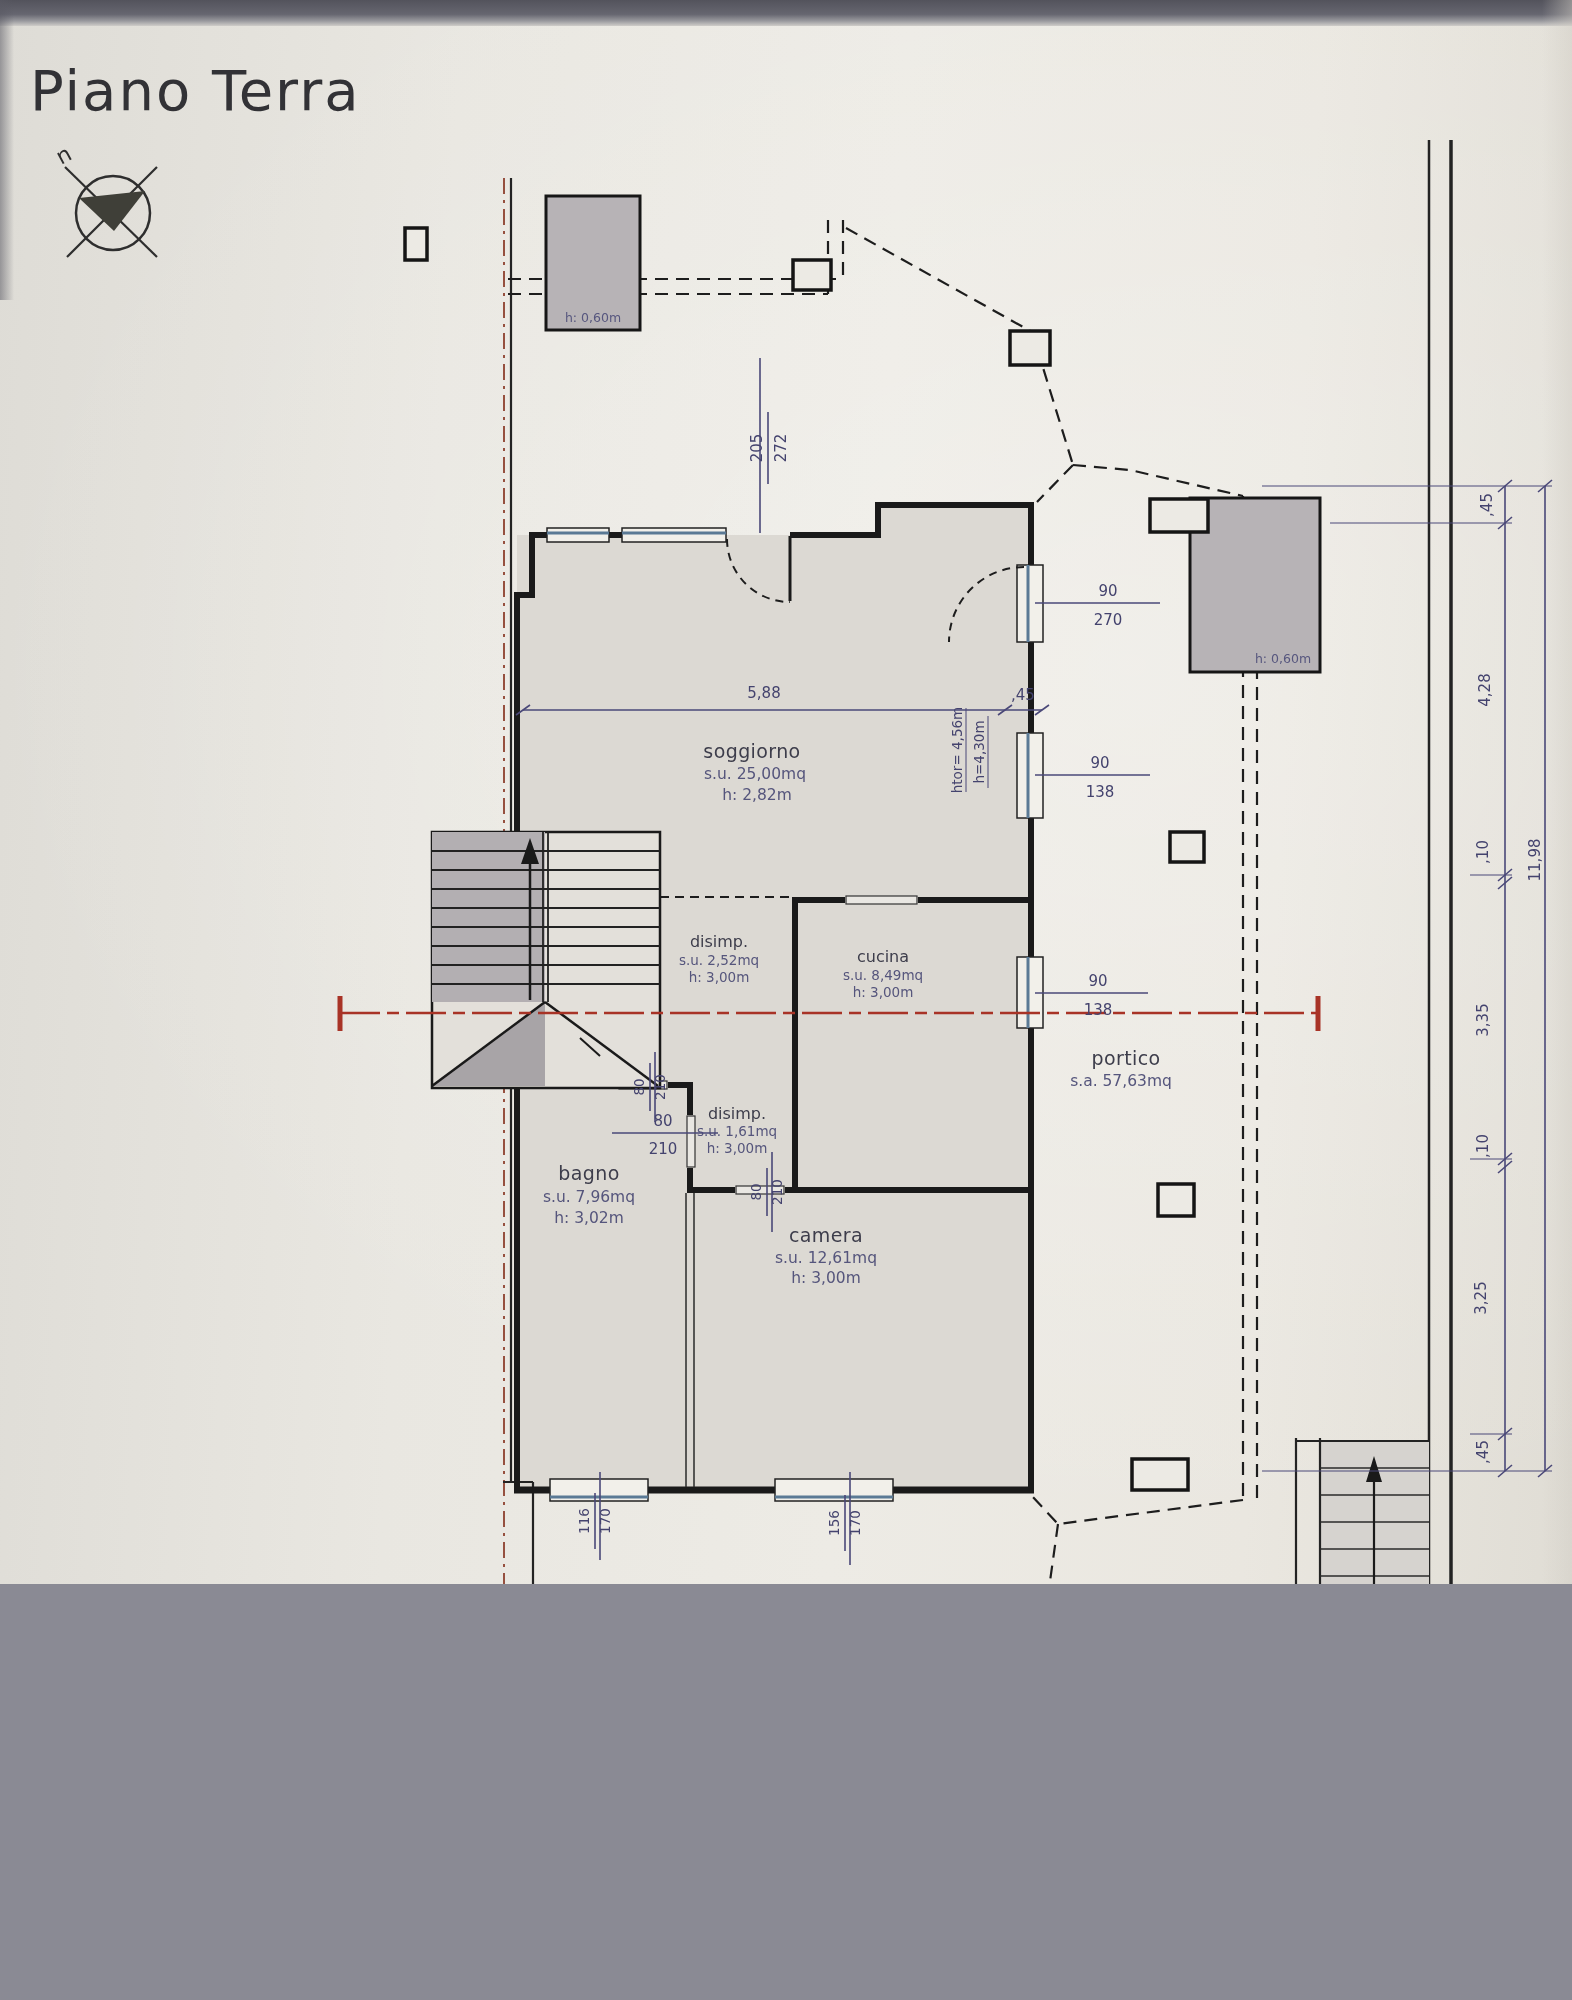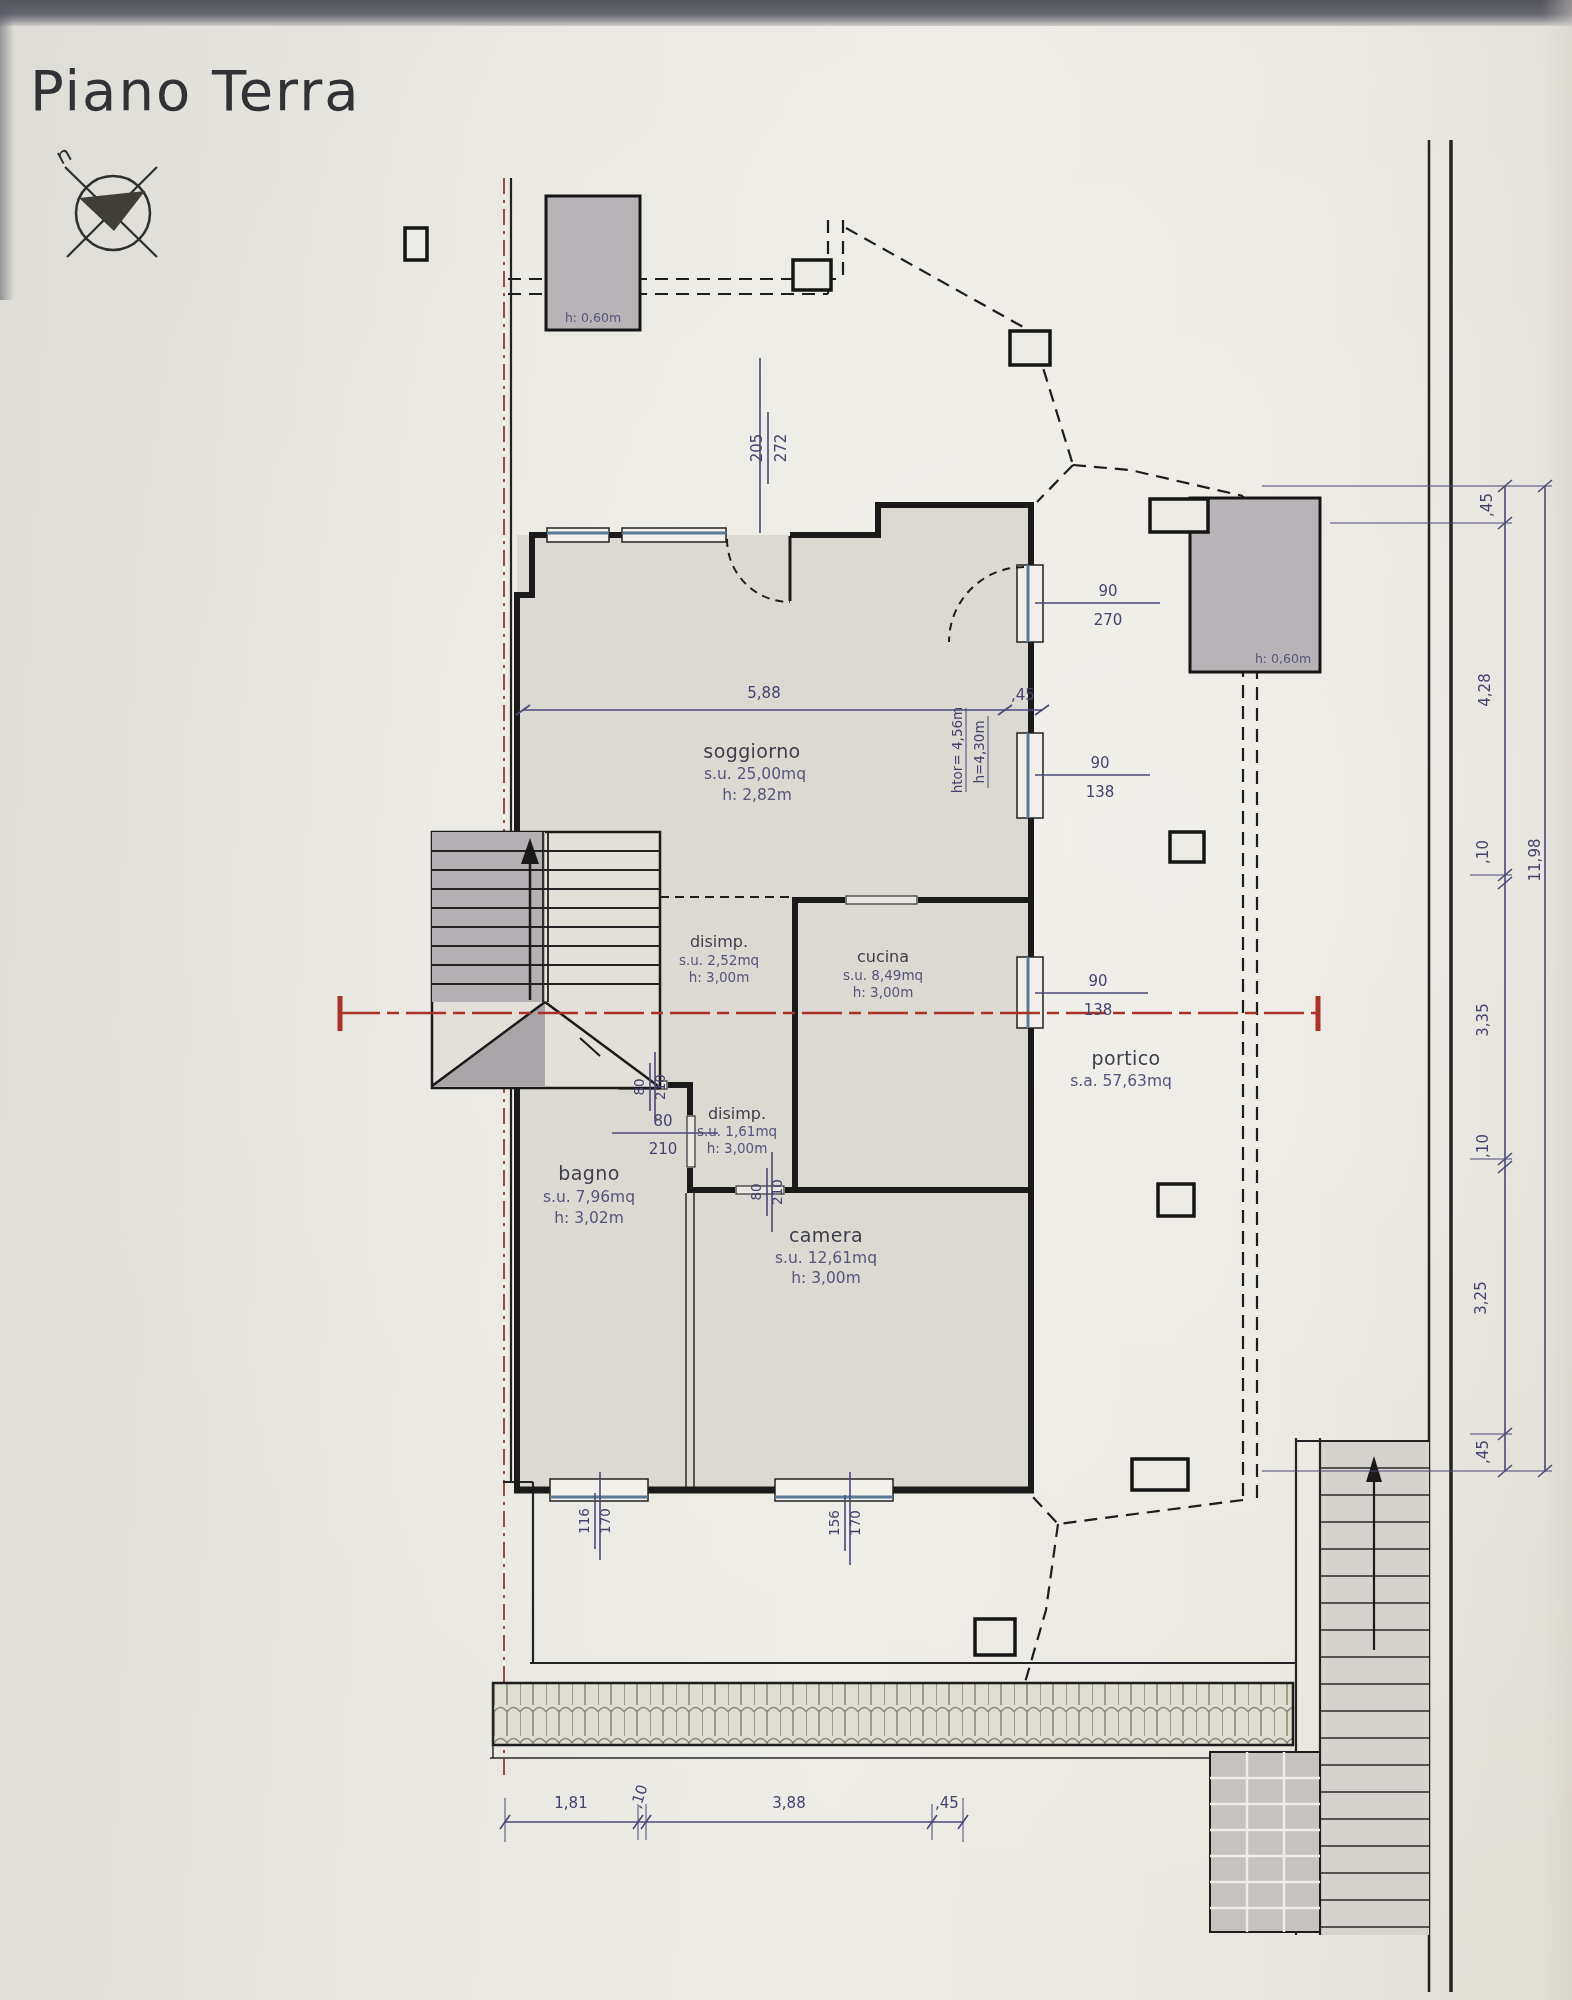--- a/index.html
+++ b/index.html
@@ -1,16 +1,16 @@
 <!DOCTYPE html>
 <html><head>
 <meta charset="utf-8">
 <style>
   html,body{margin:0;padding:0;background:#8a8a94;}
-  .photo{position:relative;width:1572px;height:2000px;overflow:hidden;
+  .photo{position:relative;width:1572px;height:1584px;overflow:hidden;
     background:
       radial-gradient(120% 90% at 72% 42%, rgba(255,255,255,.28), rgba(0,0,0,0) 62%),
       linear-gradient(93deg,#dedcd6 0%,#e9e7e1 28%,#edebe5 55%,#eae7e0 80%,#e0ddd5 100%);
     font-family:"DejaVu Sans",sans-serif;}
   .photo-top{position:absolute;top:0;left:0;right:0;height:26px;
     background:linear-gradient(180deg,#53535c 0%,#666670 55%,#98989d 80%,#cfcdc9 100%);}
   .photo-corner{position:absolute;top:0;left:0;width:14px;height:300px;
     background:linear-gradient(90deg,rgba(90,90,100,.55),rgba(90,90,100,0));}
   .photo-right{position:absolute;top:0;right:0;width:30px;height:100%;
     background:linear-gradient(90deg,rgba(255,255,255,0),rgba(210,206,198,.5));}

